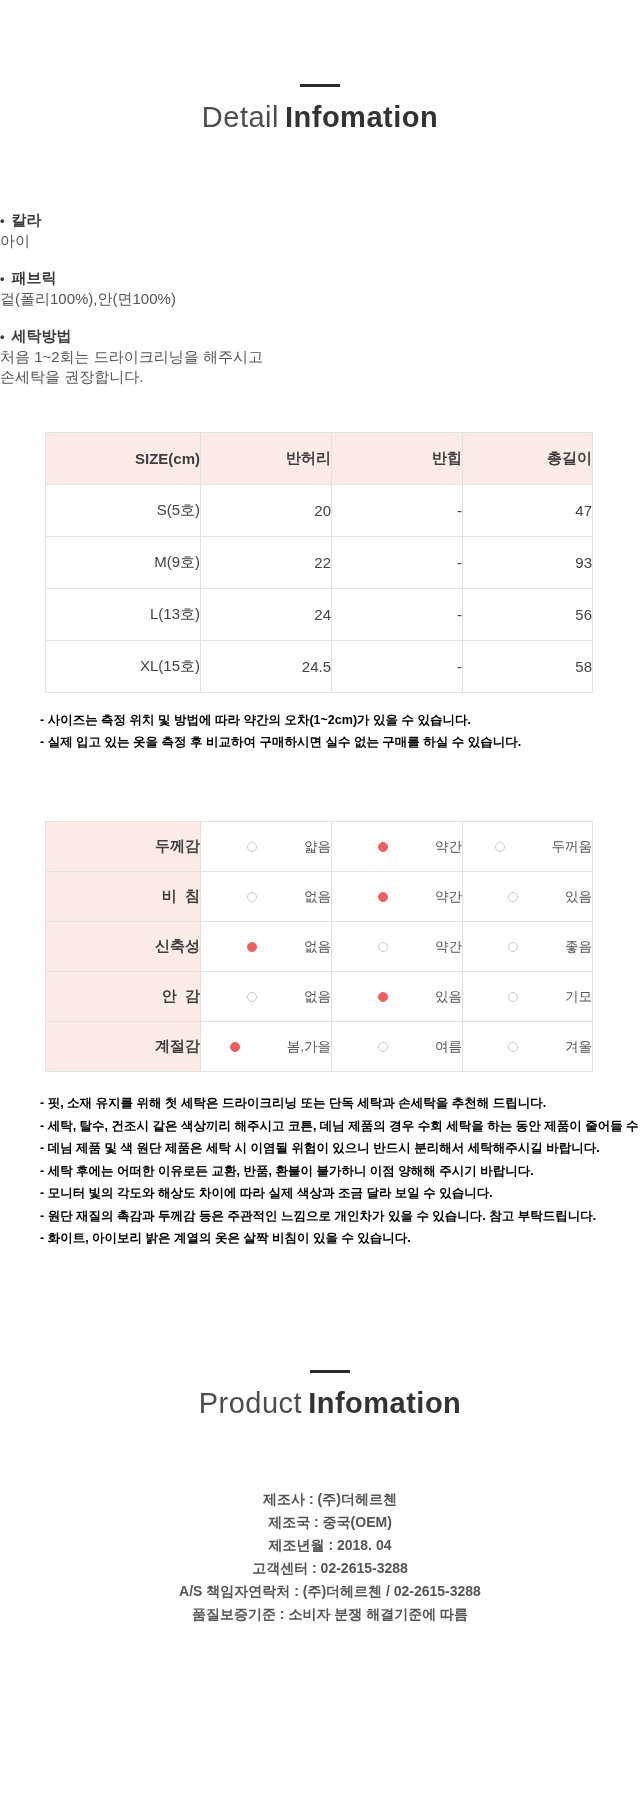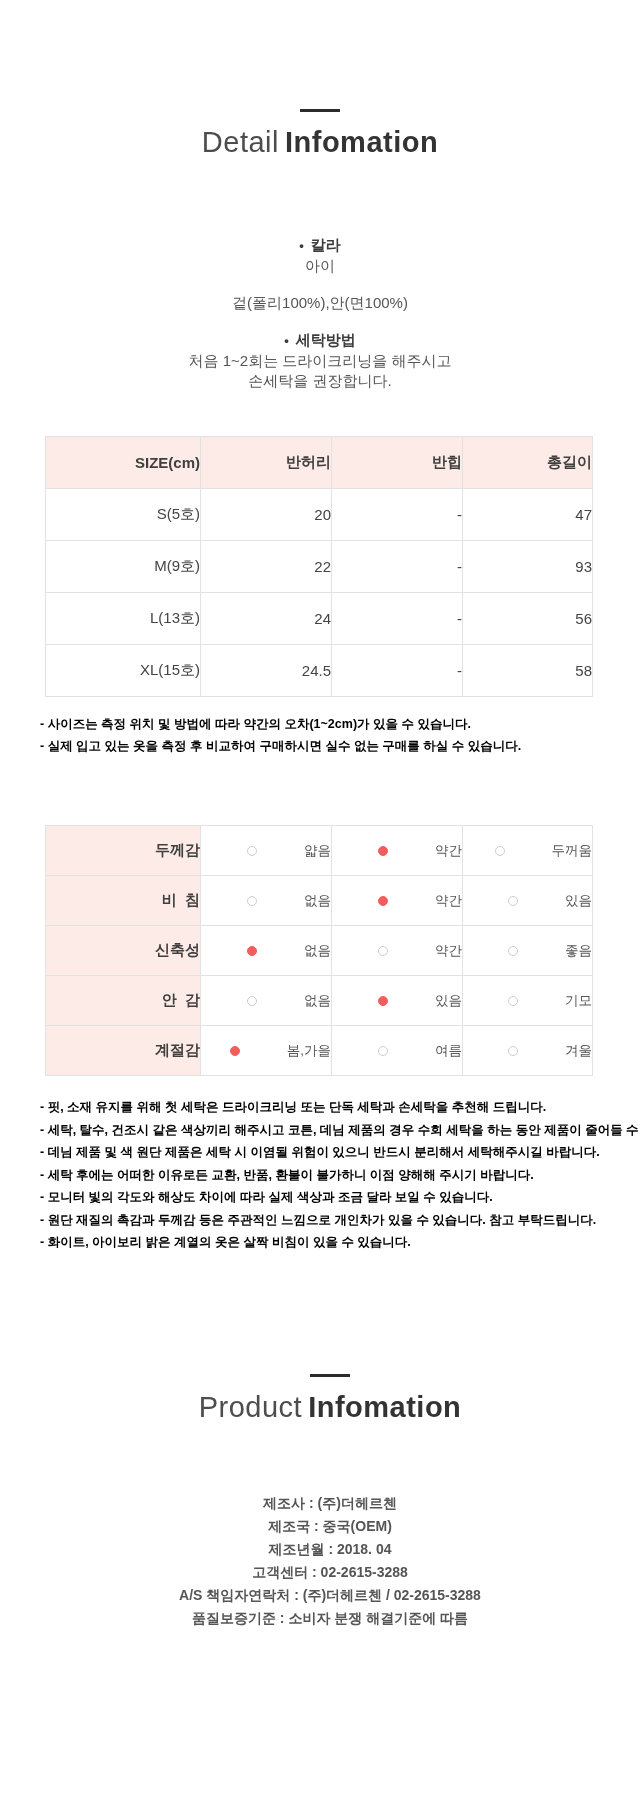--- a/index.html
+++ b/index.html
@@ -23,25 +23,25 @@
     margin: 13px 0 0 0;
     text-align: center;
     font-size: 29px;
     line-height: 34px;
     letter-spacing: 0.5px;
     font-weight: 400;
   }
   .section-title .t-light { font-weight: 300; color: #4d4d4d; }
   .section-title .t-bold  { font-weight: 700; color: #333333; margin-left: 6px; }
 
-  .detail-section { padding-top: 109px; }
+  .detail-section { padding-top: 84px; }
 
   
   .specs { margin-top: 76px; }
-  .spec { margin-bottom: 17px; text-align: center; }
+  .spec { margin-bottom: 17px; }
   .spec-label {
     font-size: 15px; font-weight: 700; color: #3c3c3c; line-height: 20px;
   }
   .spec-label .bullet { margin-right: 7px; font-size: 13px; color: #3c3c3c; }
   .spec-line { font-size: 15px; color: #555555; line-height: 20px; }
 
   
   table { border-collapse: collapse; table-layout: fixed; }
   .grid-table { margin-left: 45px; width: 547px; }
   .grid-table col.c1 { width: 155px; }
@@ -114,20 +114,21 @@
   <section class="detail-section">
     <div class="section-rule"></div>
     <h1 class="section-title"><span class="t-light">Detail</span><span class="t-bold">Infomation</span></h1>
 
     <div class="specs">
       <div class="spec">
         <div class="spec-label"><span class="bullet">•</span><span>칼라</span></div>
         <div class="spec-line">아이</div>
       </div>
       <div class="spec">
+        <div class="spec-label"><span class="bullet">•</span><span>패브릭</span></div>
         <div class="spec-line">겉(폴리100%),안(면100%)</div>
       </div>
       <div class="spec">
         <div class="spec-label"><span class="bullet">•</span><span>세탁방법</span></div>
         <div class="spec-line">처음 1~2회는 드라이크리닝을 해주시고</div>
         <div class="spec-line">손세탁을 권장합니다.</div>
       </div>
     </div>
 
     <table class="grid-table size-table">

